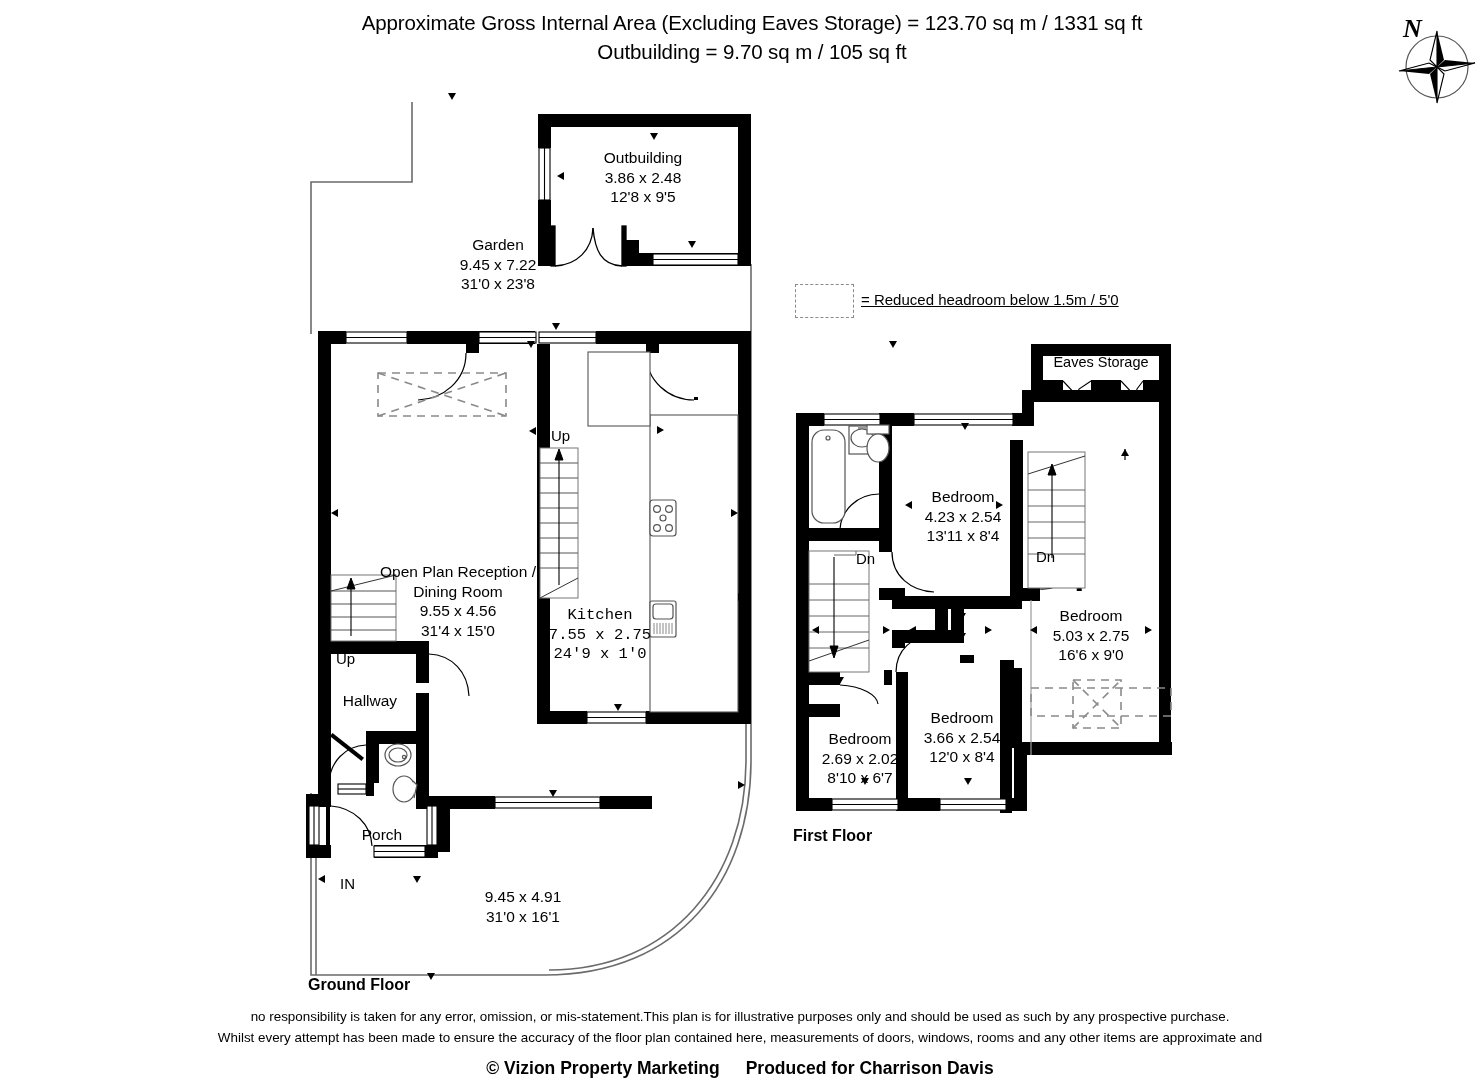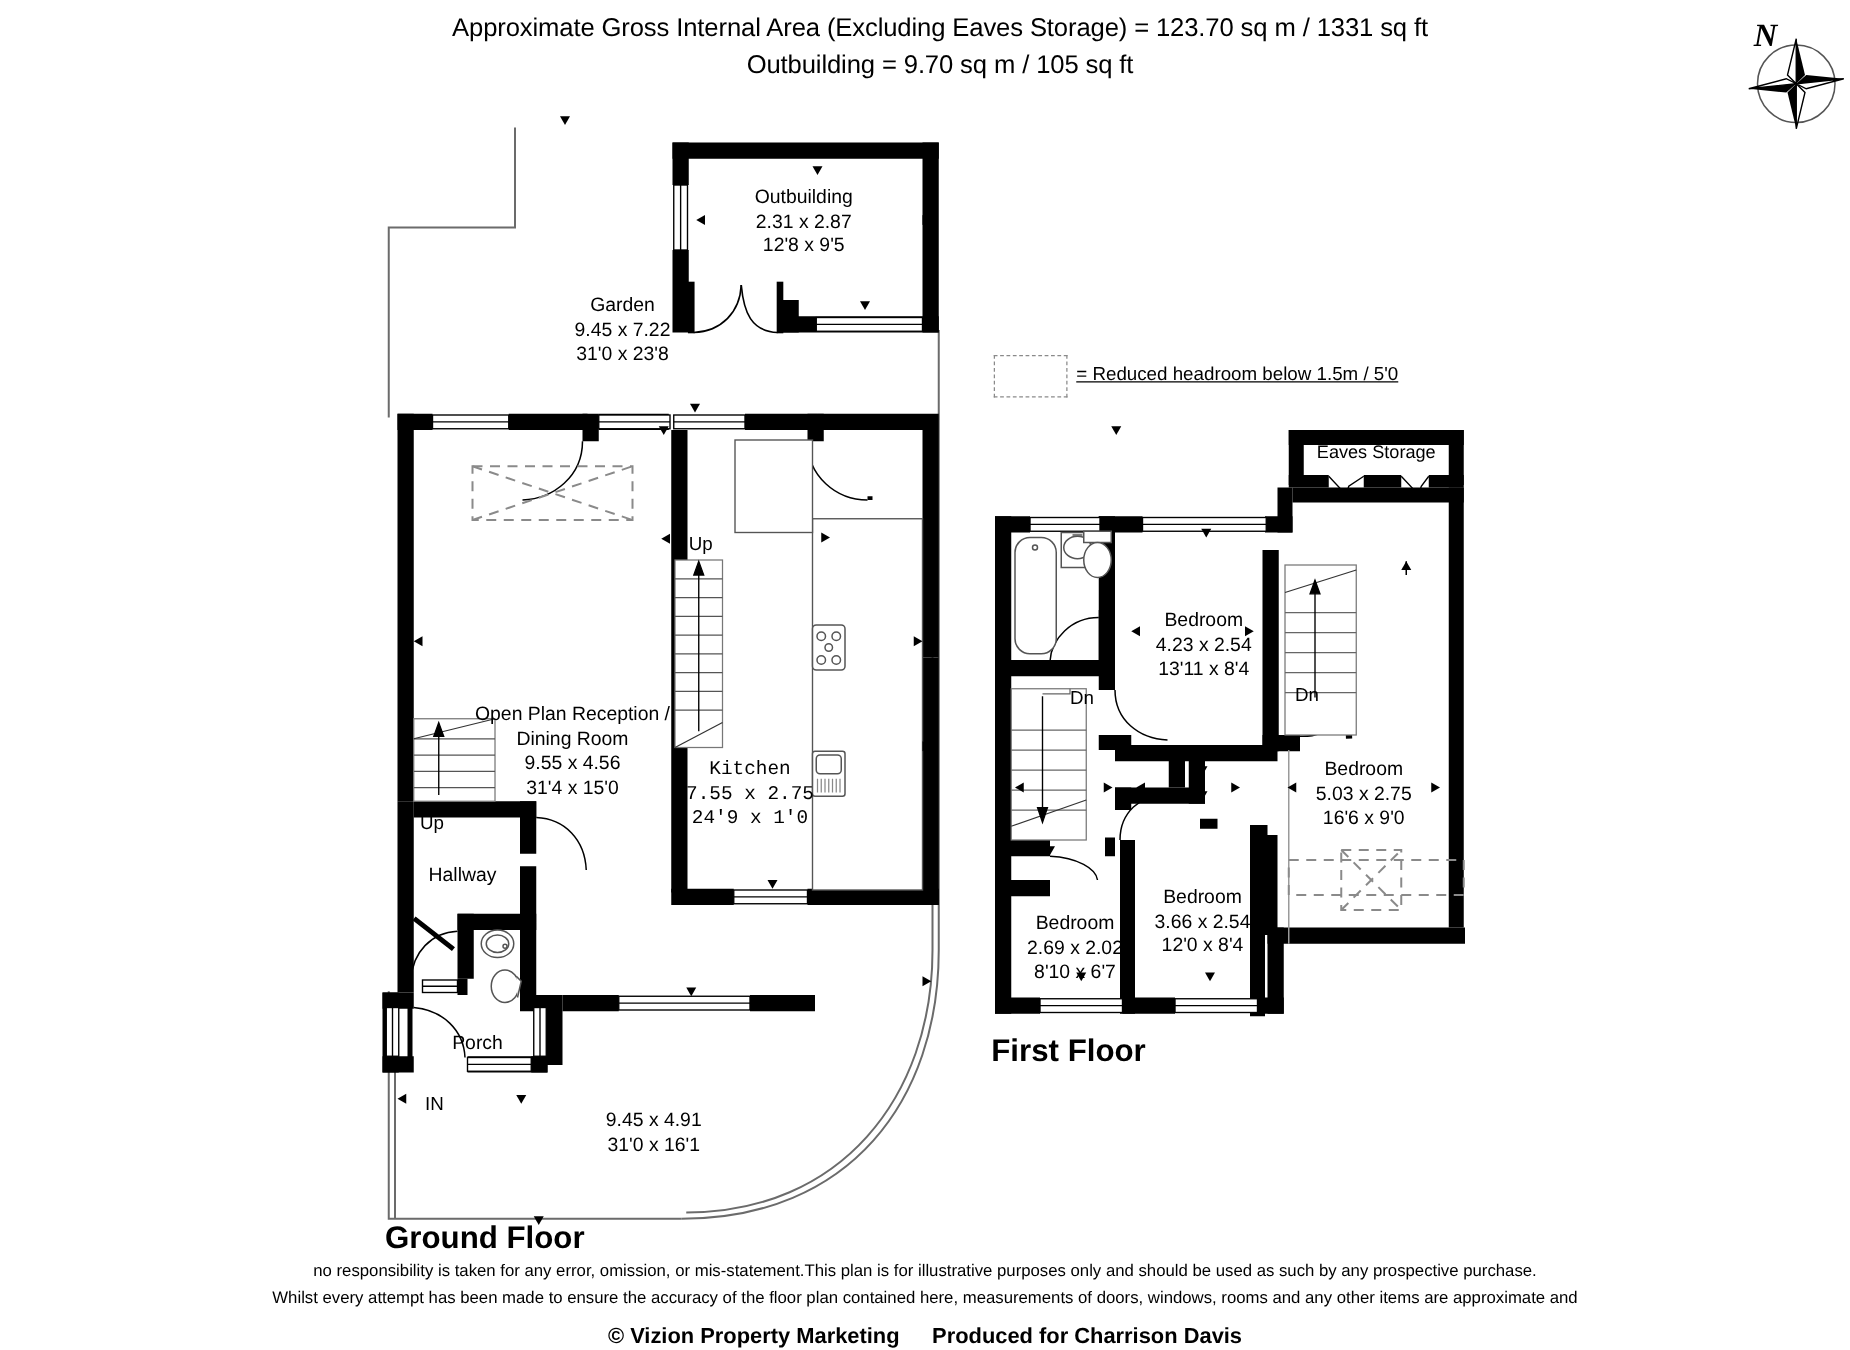--- a/index.html
+++ b/index.html
@@ -5,21 +5,21 @@
   html,body{margin:0;padding:0;background:#fff;}
   body{width:1480px;height:1080px;position:relative;font-family:"Liberation Sans",sans-serif;color:#000;overflow:hidden;}
   .plan{position:absolute;left:0;top:0;width:1480px;height:1080px;}
   .hdr{position:absolute;left:0;top:8px;width:1480px;text-align:center;margin-left:12px;}
   .hdr div{font-size:20.5px;line-height:29px;letter-spacing:-0.1px;}
   .ftr{position:absolute;left:0;top:1006px;width:1480px;text-align:center;}
   .ftr .l{font-size:13.4px;line-height:21px;}
   .ftr .c{font-size:17.5px;font-weight:bold;line-height:26px;margin-top:7px;}
   .ftr .c span{display:inline-block;}
   .ftr .c .gap{width:26px;}
-  .floorlabel{position:absolute;font-size:25px;font-weight:bold;}
+  .floorlabel{position:absolute;font-size:16px;font-weight:bold;}
   .lbl{position:absolute;text-align:center;font-size:15.5px;line-height:19.5px;white-space:nowrap;}
   .lbl.sm{font-size:14.5px;line-height:18.5px;}
   .lbl .nm{display:block;}
   .tiny{position:absolute;font-size:15px;white-space:nowrap;}
   .legendtxt{position:absolute;font-size:15px;white-space:nowrap;}
   .legendbox{position:absolute;border:1.6px dashed #8a8a8a;}
   svg{position:absolute;left:0;top:0;overflow:visible;}
 </style>
 </head>
 <body>
@@ -409,21 +409,21 @@
     <polygon points="865,785 861,778 869,778"></polygon>
     <polygon points="968,785 964,778 972,778"></polygon>
     <polygon points="840,684 836,677 844,677"></polygon>
     <polygon points="962,620 958,613 966,613"></polygon>
     <polygon points="962,640 958,633 966,633"></polygon>
   </g>
 </svg>
 
 <div class="lbl" style="left:563px;top:148px;width:160px;">
   <span class="nm">Outbuilding</span>
-  <span class="nm">2.31 x 2.87</span>
+  <span class="nm">3.86 x 2.48</span>
   <span class="nm">12'8 x 9'5</span>
 </div>
 
 <div class="lbl" style="left:418px;top:235px;width:160px;">
   <span class="nm">Garden</span>
   <span class="nm">9.45 x 7.22</span>
   <span class="nm">31'0 x 23'8</span>
 </div>
 
 <div class="lbl" style="left:368px;top:562px;width:180px;">

